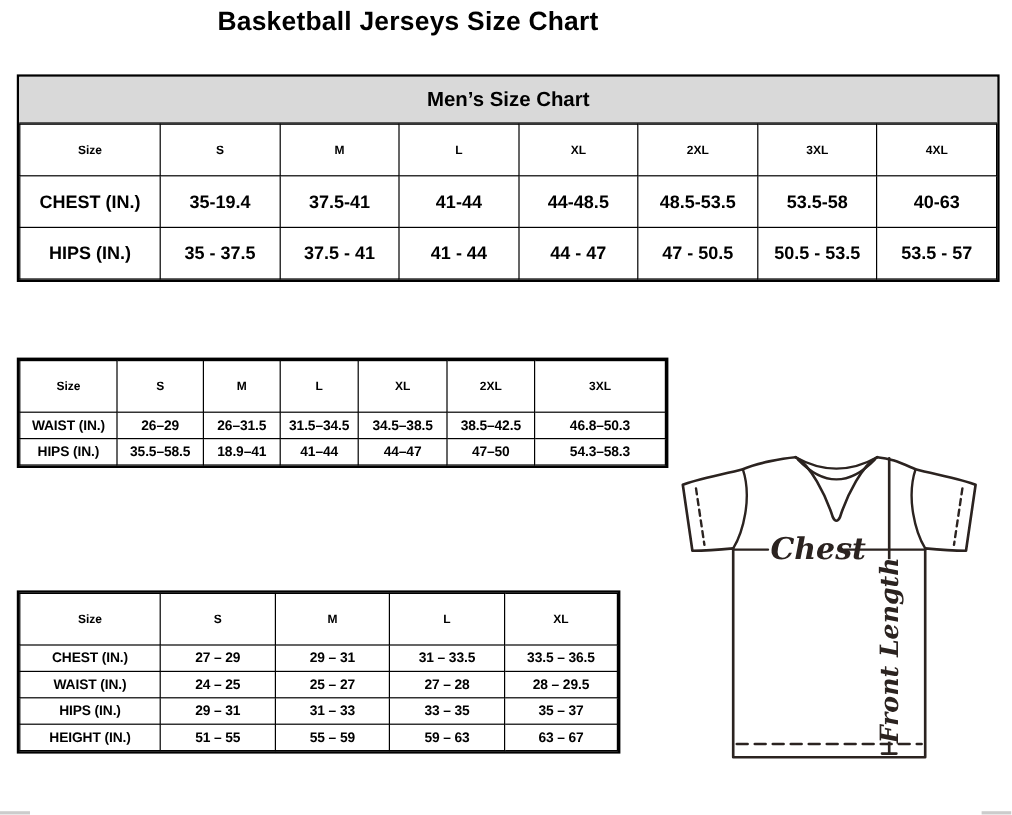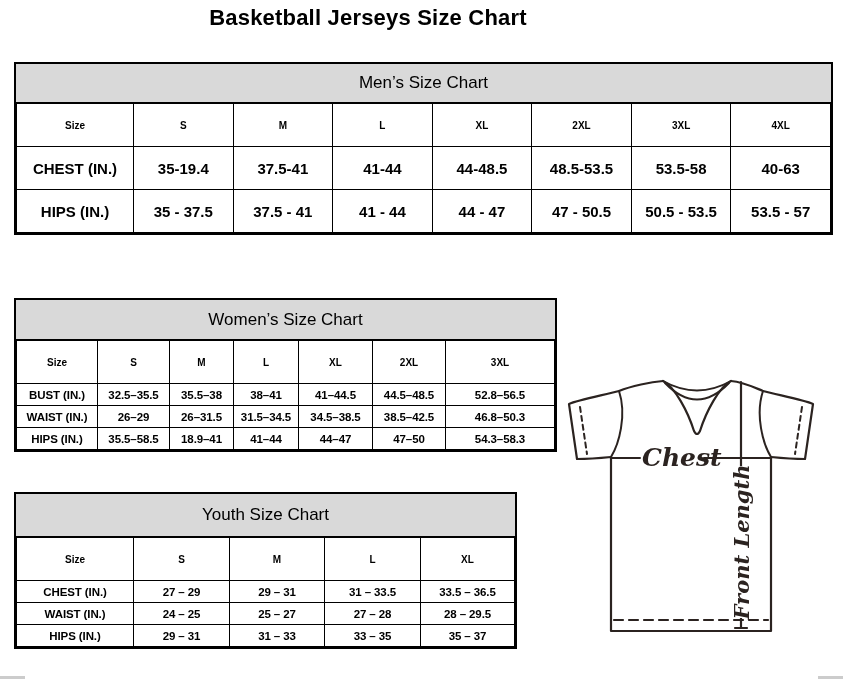--- a/index.html
+++ b/index.html
@@ -2,26 +2,26 @@
 <html><head>
 <meta charset="utf-8">
 <style>
   html,body{margin:0;padding:0;background:#fff;}
   .canvas{
     position:relative;width:843px;height:679px;background:#ffffff;overflow:hidden;
     font-family:"Liberation Sans",sans-serif;color:#000;
   }
   .page-title{
     position:absolute;top:5px;left:0;width:680px;text-align:center;
-    font-size:22px;font-weight:bold;letter-spacing:0.2px;padding-left:28px;
+    font-size:22px;font-weight:bold;letter-spacing:0.2px;
   }
   .tblwrap{position:absolute;border:2px solid #000;background:#fff;}
   .band{
     background:#d9d9d9;border-bottom:1px solid #000;text-align:center;
-    font-weight:normal;font-size:17px;
+    font-weight:bold;font-size:17px;
   }
   .band.h38{height:38px;line-height:38px;}
   .band.h39{height:39px;line-height:39px;}
   .band.h42{height:42px;line-height:42px;}
   table{border-collapse:collapse;width:100%;table-layout:fixed;}
   th,td{
     border:1px solid #000;text-align:center;font-weight:bold;padding:0;
     vertical-align:middle;overflow:hidden;white-space:nowrap;
   }
   .mens th,.mens td{height:42px;font-size:15px;}
@@ -79,21 +79,20 @@
         <td>44 - 47</td>
         <td>47 - 50.5</td>
         <td>50.5 - 53.5</td>
         <td>53.5 - 57</td>
       </tr>
     </tbody>
       </table>
   </div>
 
   <div class="tblwrap" style="left:14px;top:298px;width:539px;">
-    <div class="band h39">Women’s Size Chart</div>
     <table>
       <colgroup>
         <col style="width:81px">
           <col style="width:72px">
           <col style="width:64px">
           <col style="width:65px">
           <col style="width:74px">
           <col style="width:73px">
           <col>
       </colgroup>
@@ -101,29 +100,20 @@
           <tr class="sizerow">
         <th>Size</th>
         <th>S</th>
         <th>M</th>
         <th>L</th>
         <th>XL</th>
         <th>2XL</th>
         <th>3XL</th>
       </tr>
       <tr class="smallrow">
-        <td>BUST (IN.)</td>
-        <td>32.5–35.5</td>
-        <td>35.5–38</td>
-        <td>38–41</td>
-        <td>41–44.5</td>
-        <td>44.5–48.5</td>
-        <td>52.8–56.5</td>
-      </tr>
-      <tr class="smallrow">
         <td>WAIST (IN.)</td>
         <td>26–29</td>
         <td>26–31.5</td>
         <td>31.5–34.5</td>
         <td>34.5–38.5</td>
         <td>38.5–42.5</td>
         <td>46.8–50.3</td>
       </tr>
       <tr class="smallrow">
         <td>HIPS (IN.)</td>
@@ -132,21 +122,20 @@
         <td>41–44</td>
         <td>44–47</td>
         <td>47–50</td>
         <td>54.3–58.3</td>
       </tr>
     </tbody>
       </table>
   </div>
 
   <div class="tblwrap" style="left:14px;top:492px;width:499px;">
-    <div class="band h42">Youth Size Chart</div>
     <table>
       <colgroup>
         <col style="width:117px">
           <col style="width:96px">
           <col style="width:95px">
           <col style="width:96px">
           <col>
       </colgroup>
       <tbody>
           <tr class="sizerow">
@@ -169,20 +158,27 @@
         <td>25 – 27</td>
         <td>27 – 28</td>
         <td>28 – 29.5</td>
       </tr>
       <tr class="smallrow">
         <td>HIPS (IN.)</td>
         <td>29 – 31</td>
         <td>31 – 33</td>
         <td>33 – 35</td>
         <td>35 – 37</td>
+      </tr>
+      <tr class="smallrow">
+        <td>HEIGHT (IN.)</td>
+        <td>51 – 55</td>
+        <td>55 – 59</td>
+        <td>59 – 63</td>
+        <td>63 – 67</td>
       </tr>
     </tbody>
       </table>
   </div>
 
   <div class="jersey">
     <svg width="272" height="266" viewBox="0 0 272 266" fill="none" stroke="#2b2320" stroke-width="2.2" stroke-linecap="round" stroke-linejoin="round">
 
       <path d="
         M107,11 C95,12 75,16 63,21

